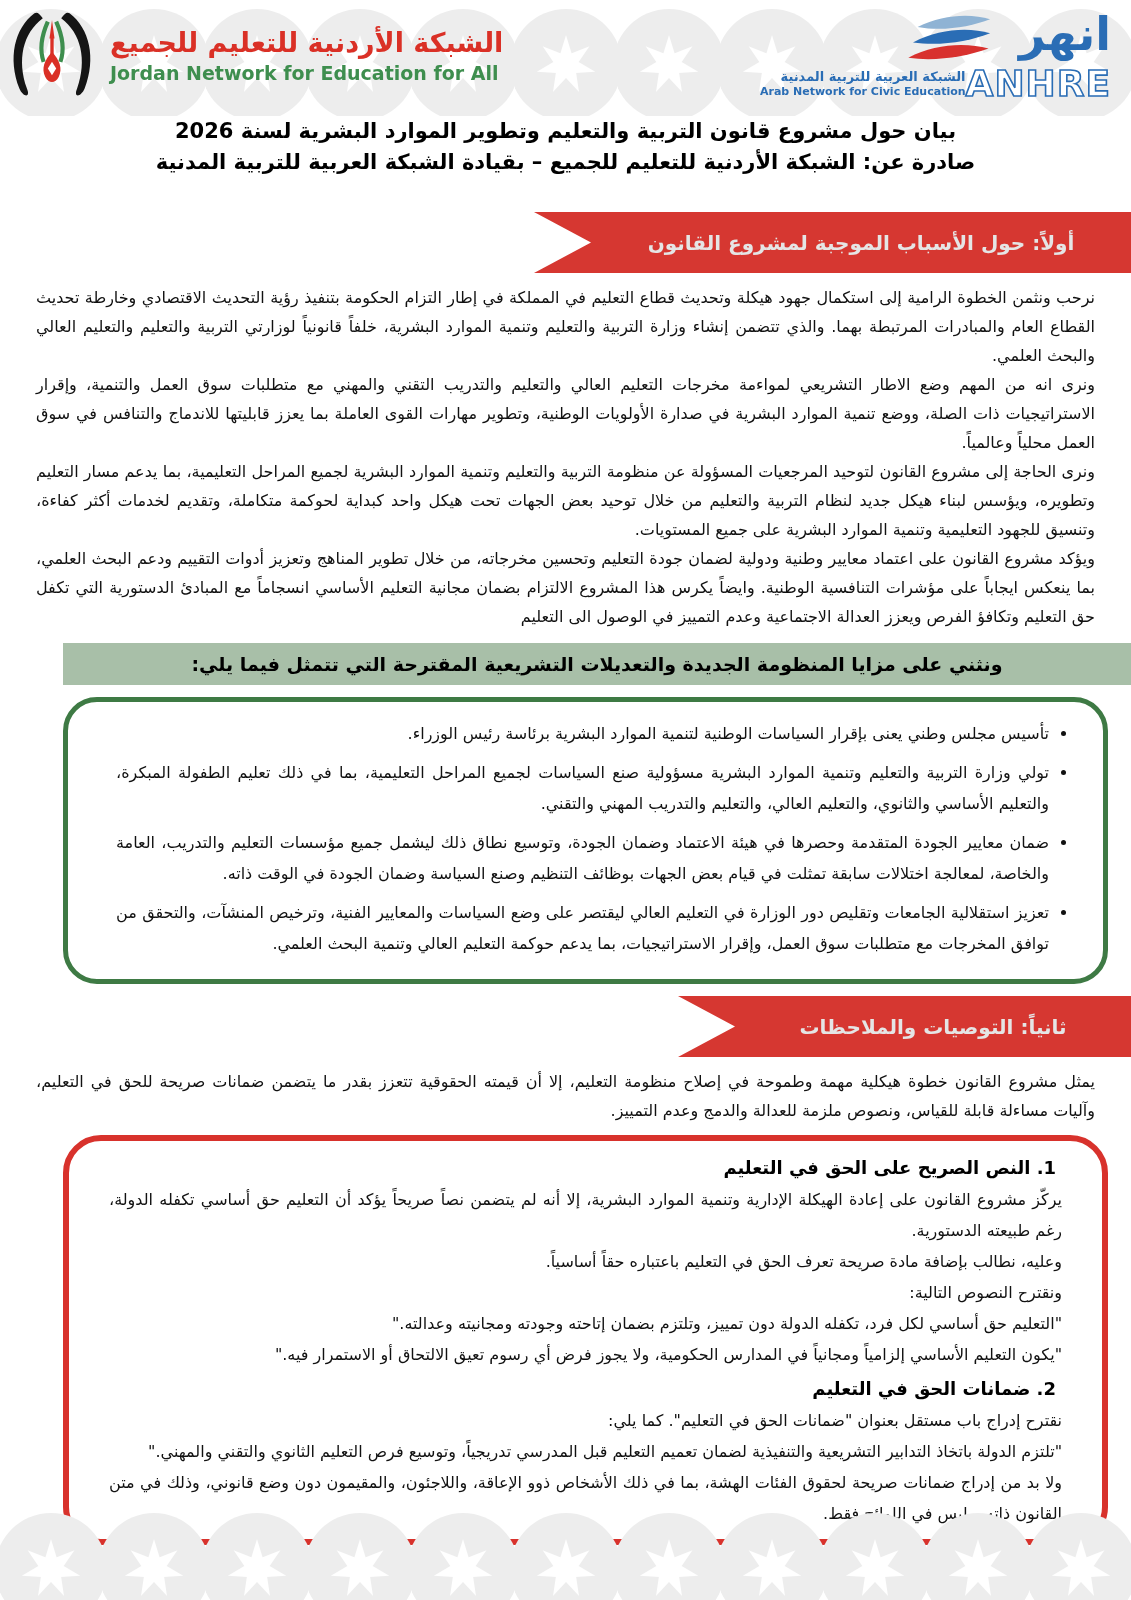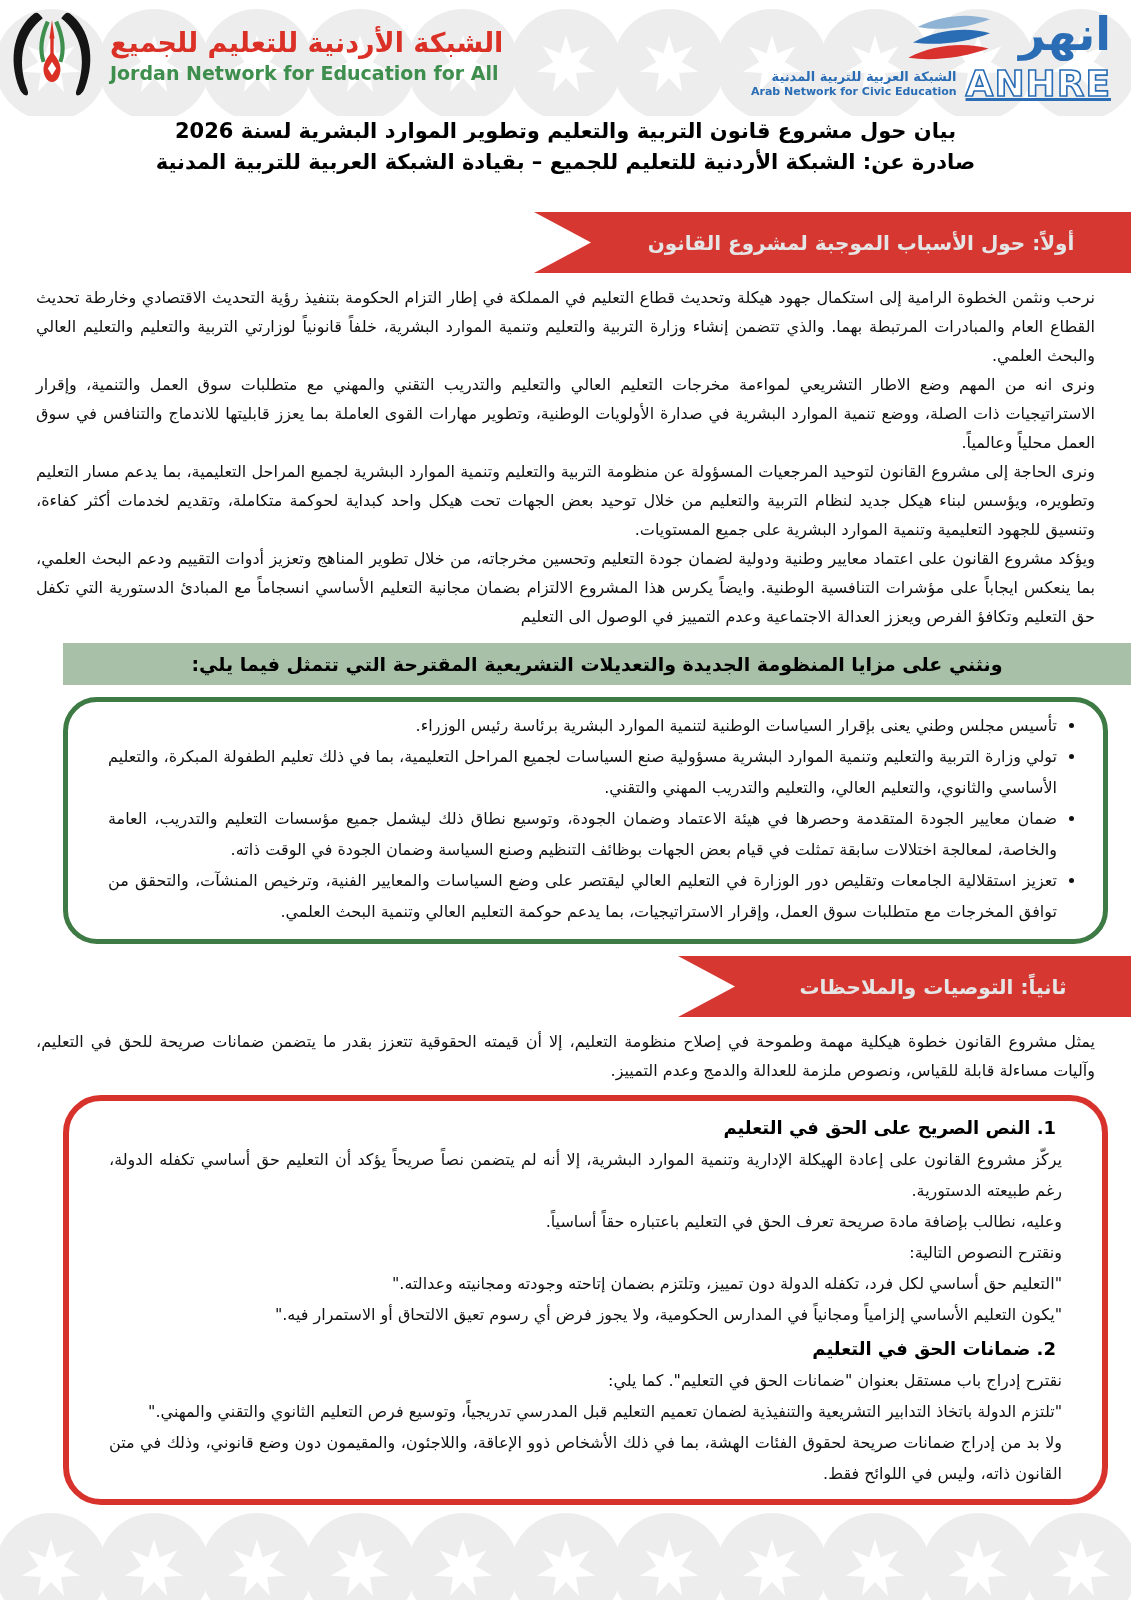--- a/index.html
+++ b/index.html
@@ -14,44 +14,44 @@
   .stars.bottom { bottom:0; }
 
   
   .header { position:relative; display:flex; justify-content:space-between; align-items:flex-start; padding:8px 20px 0 6px; height:104px; }
   .logo-left { display:flex; align-items:center; gap:12px; }
   .logo-left .ar { font-size:27px; font-weight:bold; color:#da3026; direction:rtl; line-height:34px; }
   .logo-left .en { font-size:19px; font-weight:bold; color:#3e8e4e; line-height:26px; }
   .logo-right { display:flex; flex-direction:column; align-items:flex-end; padding-top:2px; }
   .anhre-top { display:flex; align-items:flex-start; gap:4px; height:54px; }
   .anhre-mark { font-size:46px; font-weight:bold; color:#2a6db5; line-height:48px; }
-  .anhre-bottom { display:flex; align-items:center; gap:9px; margin-top:2px; }
+  .anhre-bottom { display:flex; align-items:center; gap:0; margin-top:2px; }
   .anhre-names { text-align:right; }
   .anhre-names .ar { font-size:13px; font-weight:bold; color:#2a6db5; direction:rtl; line-height:16px; }
   .anhre-names .en { font-size:11px; font-weight:bold; color:#2a6db5; line-height:14px; }
-  .anhre-acronym { font-size:36px; font-weight:bold; color:#ffffff; -webkit-text-stroke:1.6px #2a6db5; letter-spacing:1px; line-height:36px;text-decoration:underline; }
+  .anhre-acronym { font-size:36px; font-weight:bold; color:#ffffff; -webkit-text-stroke:1.6px #2a6db5; letter-spacing:1px; line-height:36px; }
 
   
   .title { text-align:center; font-weight:bold; font-size:21px; line-height:31px; color:#000; margin-top:4px; }
 
   
   .banner { color:#e5e5e5; font-weight:bold; font-size:20px; height:61px; display:flex; align-items:center; justify-content:center; direction:rtl; }
   .banner.red { background:#d63731; clip-path:polygon(0 0,100% 0,100% 100%,0 100%,57px 50%); padding-left:57px; }
   .banner.b1 { width:540px; margin:34px 0 0 auto; }
   .banner.b2 { width:396px; margin:12px 0 0 auto; }
   .banner.green { background:#a8bfa8; color:#000; width:1068px; height:42px; font-size:19px; margin:12px 0 0 auto; }
 
   
   .body-text { padding:10px 36px 0; font-size:16px; line-height:29px; text-align:justify; direction:rtl; color:#111; }
   .body-text p { margin:0; }
 
   
   .gbox { margin:12px 23px 0 63px; border:5px solid #3e7a44; border-radius:34px; padding:8px 26px 12px 40px; direction:rtl; }
   .gbox ul { margin:0; padding:0 20px 0 0; }
-  .gbox li { margin:0; font-size:16px; line-height:31px; text-align:justify; color:#111; }
+  .gbox li { margin:8px; font-size:16px; line-height:31px; text-align:justify; color:#111; }
 
   
   .rbox { margin:10px 23px 0 63px; border:6px solid #d8322c; border-radius:38px; padding:8px 40px 10px; direction:rtl; font-size:16px; line-height:31px; color:#111; }
   .rbox h3 { margin:2px 6px 0 0; font-size:18px; line-height:33px; color:#000; }
   .rbox p { margin:0; text-align:justify; }
 </style>
 </head>
 <body>
 
 <div class="page">

